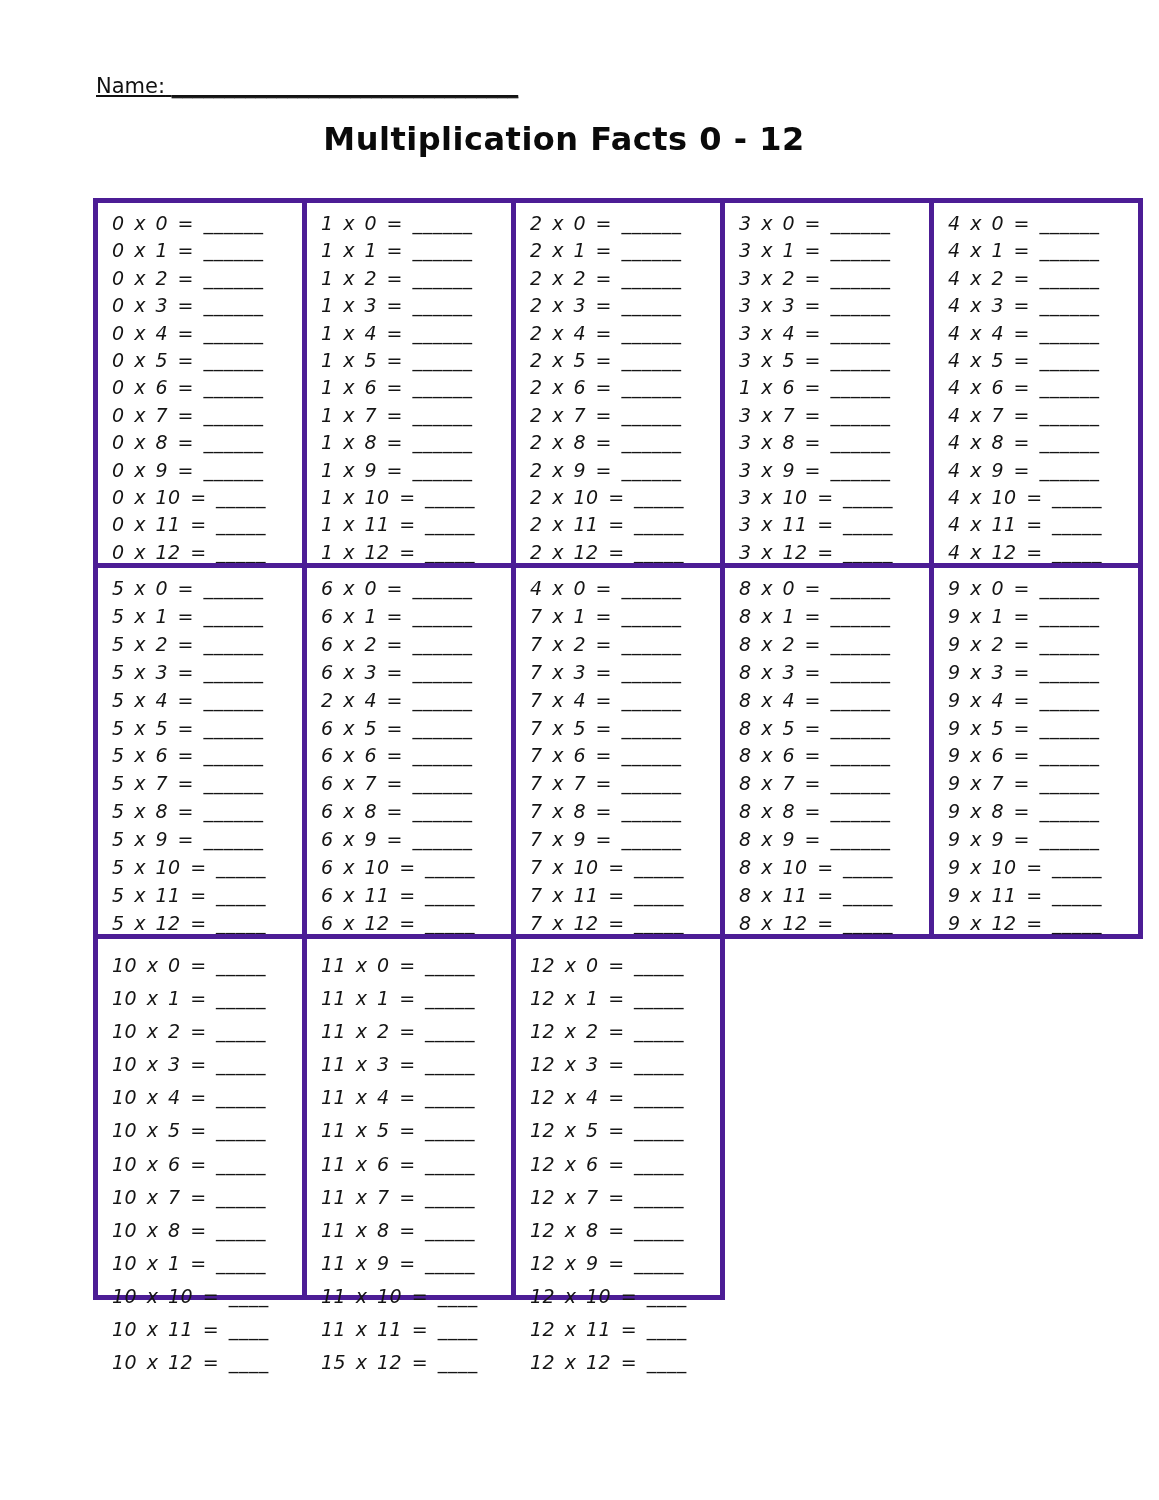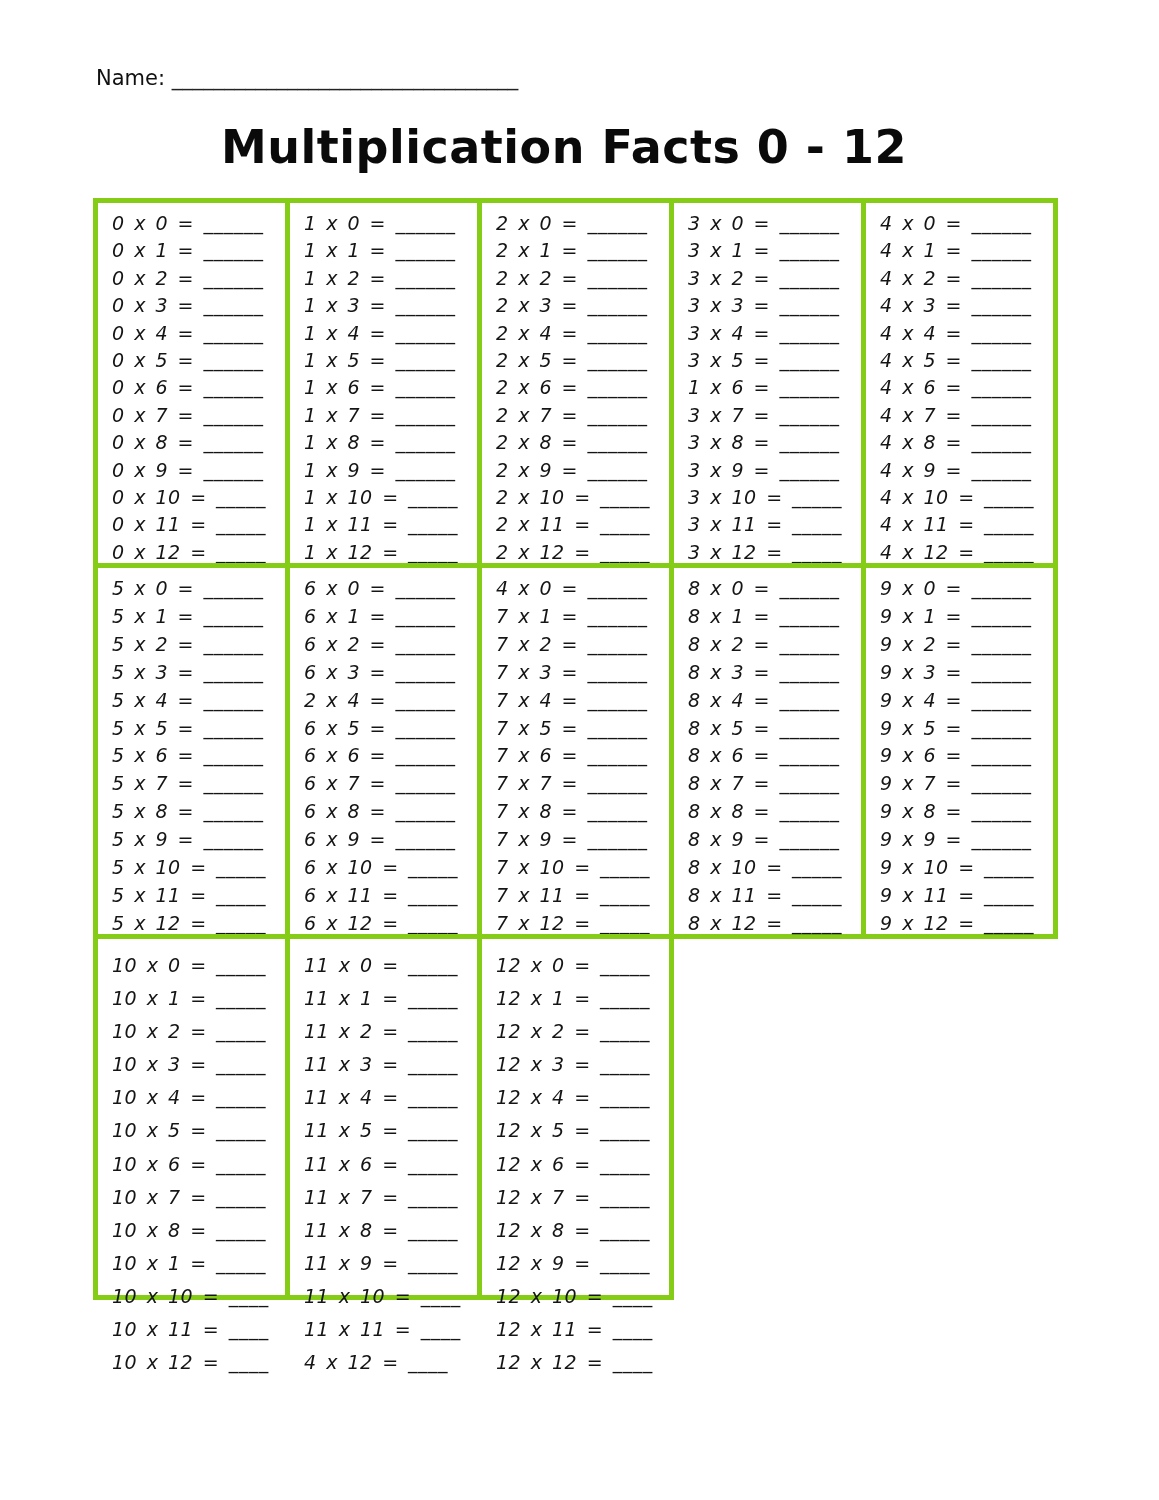--- a/index.html
+++ b/index.html
@@ -11,55 +11,56 @@
     position: relative;
     width: 1159px;
     height: 1500px;
     font-family: "DejaVu Sans", sans-serif;
     color: #000000;
     overflow: hidden;
   }
   .name-row {
     position: absolute;
     left: 96px;
-    top: 66px;
+    top: 74px;
     font-size: 21px;
     color: #111111;
     white-space: nowrap;
+    text-decoration: underline;
   }
   .name-row .name-line {
     color: #222222;
   }
   .page-title {
     position: absolute;
     left: 93px;
     top: 120px;
     width: 942px;
     margin: 0;
     text-align: center;
-    font-size: 46px;
+    font-size: 32px;
     font-weight: bold;
     letter-spacing: 0.5px;
     color: #0a0a0a;
   }
   .facts-grid {
     position: absolute;
     left: 93px;
     top: 198px;
   }
   .grid-row {
     display: flex;
   }
   .grid-row + .grid-row {
     margin-top: -5px;
   }
   .cell {
     box-sizing: border-box;
-    width: 197px;
-    border: 5px solid #84cc16;
+    width: 214px;
+    border: 5px solid #4c1d95;
     background: #ffffff;
     padding: 7px 16px 0 14px;
   }
   .cell + .cell {
     margin-left: -5px;
   }
   .row-1 .cell { height: 370px; }
   .row-2 .cell { height: 376px; }
   .row-3 .cell { height: 366px; }
   .fact-line {
@@ -261,21 +262,21 @@
         <div class="fact-line">11 x 2 = _____</div>
         <div class="fact-line">11 x 3 = _____</div>
         <div class="fact-line">11 x 4 = _____</div>
         <div class="fact-line">11 x 5 = _____</div>
         <div class="fact-line">11 x 6 = _____</div>
         <div class="fact-line">11 x 7 = _____</div>
         <div class="fact-line">11 x 8 = _____</div>
         <div class="fact-line">11 x 9 = _____</div>
         <div class="fact-line">11 x 10 = ____</div>
         <div class="fact-line">11 x 11 = ____</div>
-        <div class="fact-line">4 x 12 = ____</div>
+        <div class="fact-line">15 x 12 = ____</div>
       </div>
       <div class="cell">
         <div class="fact-line">12 x 0 = _____</div>
         <div class="fact-line">12 x 1 = _____</div>
         <div class="fact-line">12 x 2 = _____</div>
         <div class="fact-line">12 x 3 = _____</div>
         <div class="fact-line">12 x 4 = _____</div>
         <div class="fact-line">12 x 5 = _____</div>
         <div class="fact-line">12 x 6 = _____</div>
         <div class="fact-line">12 x 7 = _____</div>

